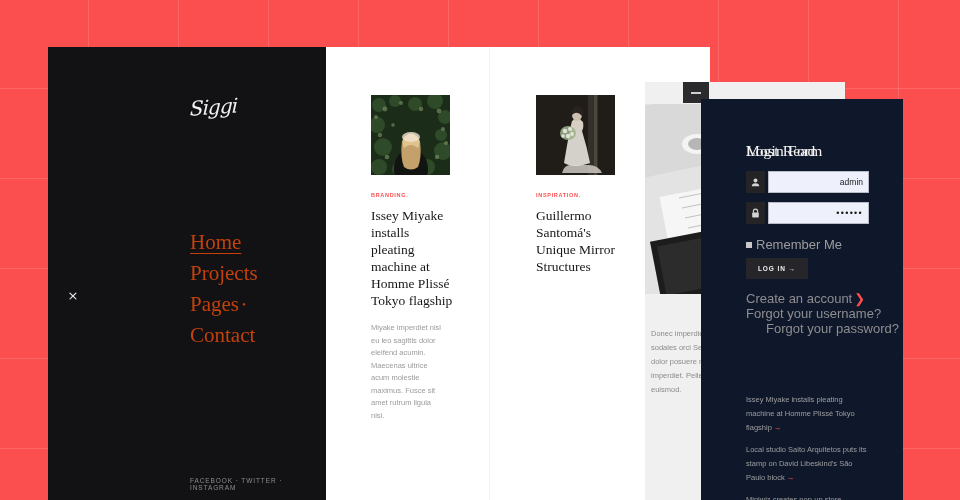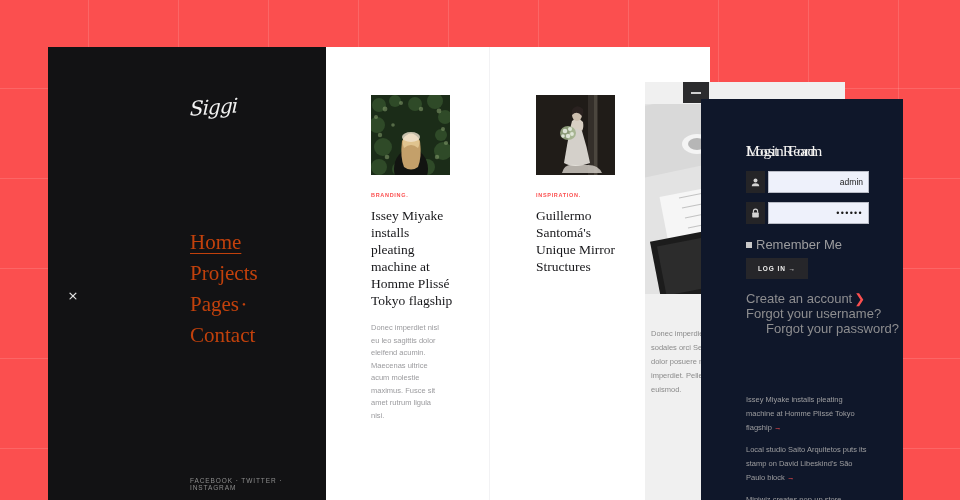--- a/index.html
+++ b/index.html
@@ -340,21 +340,21 @@
               <circle cx="22" cy="30" r="1.8"></circle>
           </g>
           <ellipse cx="40" cy="74" rx="17" ry="20" fill="#121411"></ellipse>
           <path d="M31 46 q9 -14 18 0 q2 16 -2 26 q-7 5 -14 0 q-4 -10 -2 -26z" fill="#c4a06a"></path>
           <path d="M32 44 q8 -11 16 0 q1 6 -1 9 q-7 -6 -14 0 q-2 -4 -1 -9z" fill="#e0c48f"></path>
           <ellipse cx="40" cy="42" rx="9" ry="5" fill="#f0e4cf" opacity="0.8"></ellipse>
         </svg>
       </div>
       <div class="cat">BRANDING.</div>
       <div class="headline">Issey Miyake installs pleating machine at Homme Plissé Tokyo flagship</div>
-      <div class="excerpt">Donec imperdiet nisl eu leo sagittis dolor eleifend acumin. Maecenas ultrice acum molestie maximus. Fusce sit amet rutrum ligula nisi.</div>
+      <div class="excerpt">Miyake imperdiet nisl eu leo sagittis dolor eleifend acumin. Maecenas ultrice acum molestie maximus. Fusce sit amet rutrum ligula nisi.</div>
     </div>
 
     <div class="article">
       <div class="thumb two">
         <svg viewBox="0 0 79 80" preserveAspectRatio="none" aria-hidden="true">
           <rect width="79" height="80" fill="#181514"></rect>
           <rect x="0" y="0" width="79" height="80" fill="#241f1a" opacity="0.7"></rect>
           <rect x="52" y="0" width="10" height="80" fill="#3a3530" opacity="0.8"></rect>
           <rect x="58" y="0" width="3" height="80" fill="#5c564d" opacity="0.6"></rect>
           <path d="M40 70 q-12 -2 -14 8 h40 q-4 -9 -16 -8z" fill="#cfc9c2" opacity="0.85"></path>

